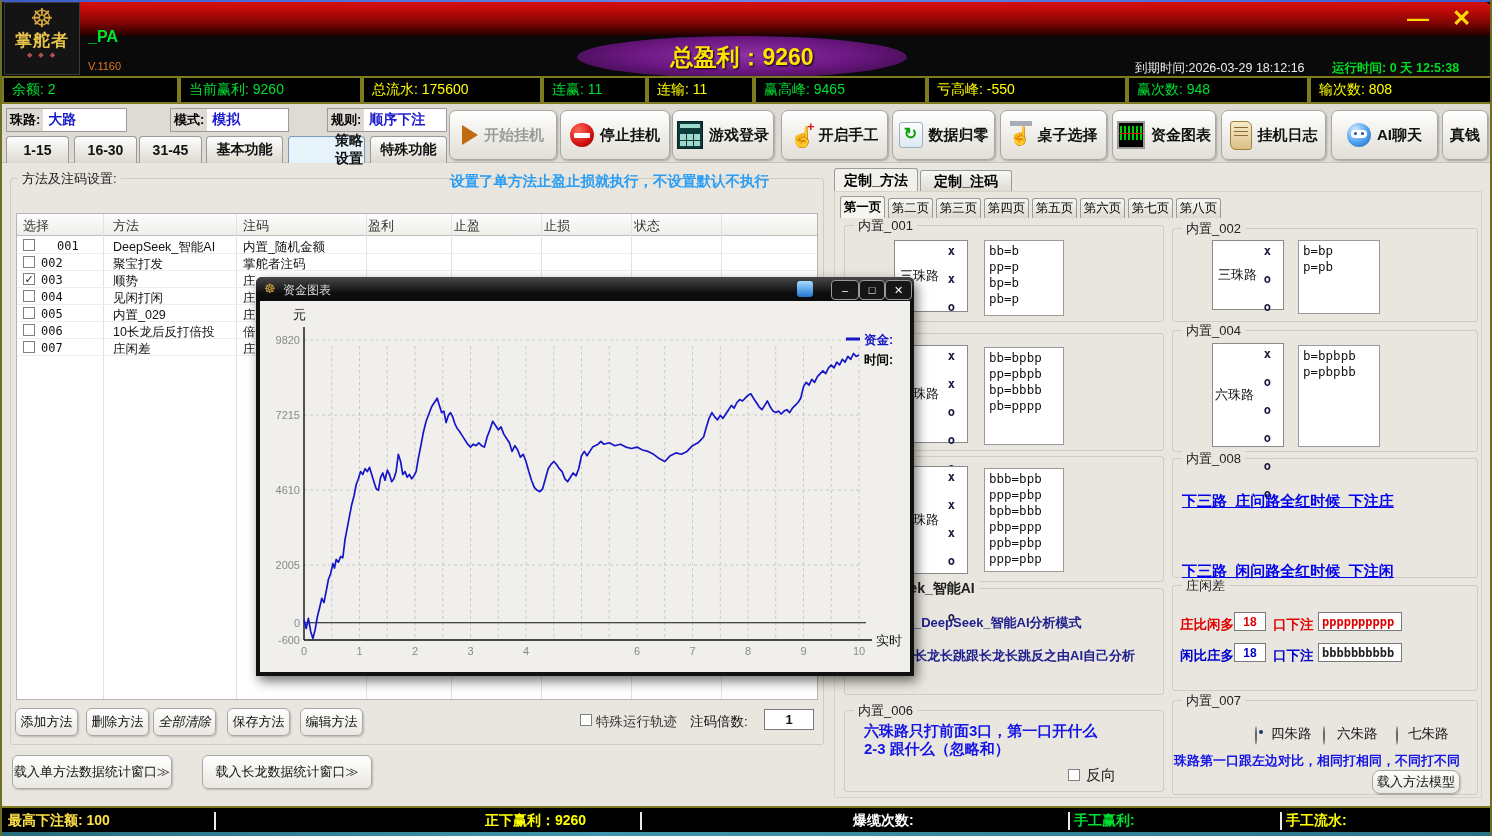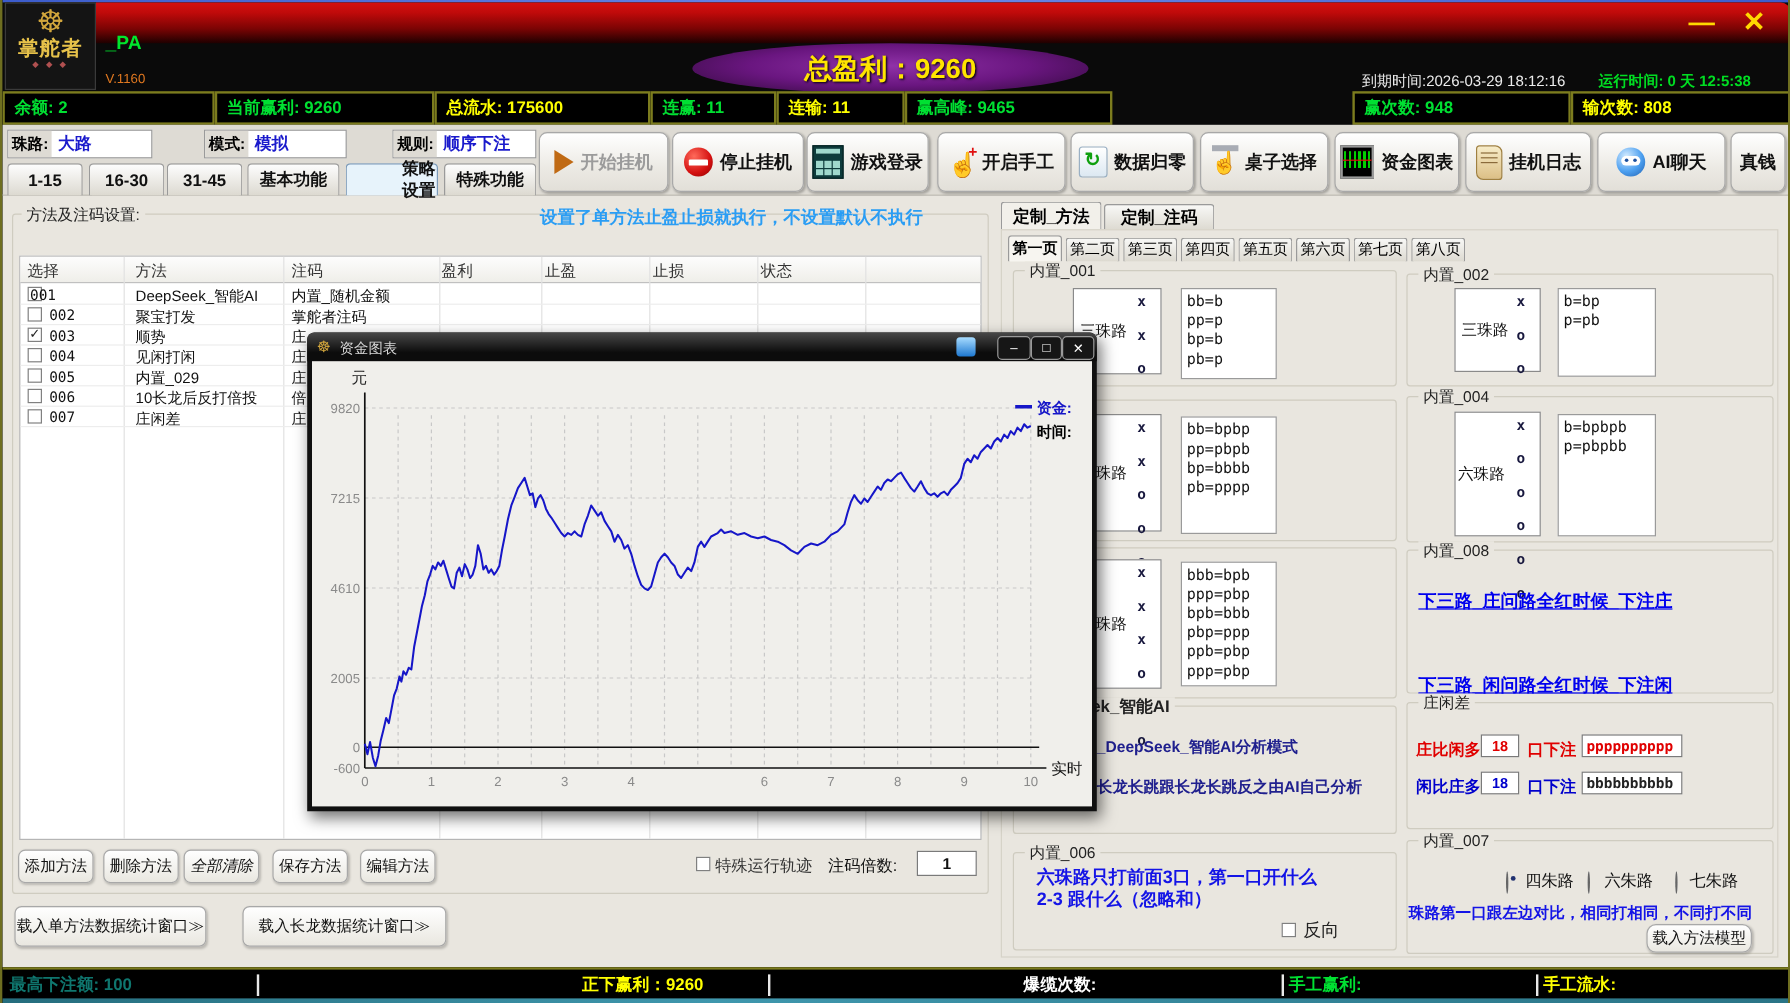--- a/index.html
+++ b/index.html
@@ -10,22 +10,22 @@
   #topline{left:0;top:0;width:100%;height:2px;background:linear-gradient(90deg,#3c5ccc,#6a88e8,#3c5ccc);}
   #redband{left:78px;top:2px;width:1412px;height:34px;background:linear-gradient(180deg,#d41010 0%,#c00a0a 25%,#7a0404 65%,#1e0000 100%);border-top-right-radius:8px;}
   #logo-box{left:2px;top:2px;width:76px;height:73px;background:#141414;border:1px solid #3a3a3a;text-align:center;}
   .logo-wheel{color:#d2a63c;font-size:26px;line-height:28px;display:block;margin-top:1px;}
   .logo-text{color:#e7c24a;font-weight:bold;font-size:17px;letter-spacing:1px;display:block;line-height:18px;font-family:"Liberation Serif",serif;}
   .logo-sub{color:#b05050;font-size:7px;display:block;line-height:9px;letter-spacing:2px;}
   .ellipse{left:575px;top:36px;width:330px;height:42px;border-radius:50%;
            background:radial-gradient(ellipse at 50% 45%,#9032a8 0%,#6a1680 50%,#320a3c 95%);
            display:flex;align-items:center;justify-content:center;color:#ffe400;font-size:23px;font-weight:bold;text-shadow:1px 1px 2px #000;}
   
-  .stat{top:76px;height:28px;background:#000;border:2px solid #7c7c1e;display:flex;align-items:center;padding-left:8px;font-weight:bold;font-size:14px;}
-  .c-green{color:#00e032;} .c-yellow{color:#ffff00;} .c-cyan{color:#0f766e;} .c-white{color:#ffffff;}
+  .stat{top:76px;height:28px;background:#000;border:2px solid #7c7c1e;display:flex;align-items:center;padding-left:8px;font-weight:normal;font-size:14px;}
+  .c-green{color:#00e032;} .c-yellow{color:#ffff00;} .c-cyan{color:#fde047;} .c-white{color:#ffffff;}
   
   #toolband{left:0;top:104px;width:100%;height:59px;background:#dedbd4;border-bottom:1px solid #c8c5bc;}
   #contentbg{left:0;top:163px;width:100%;height:643px;background:#e9e6df;}
   .combo{height:24px;border:1px solid #9a9a9a;background:#fff;display:flex;align-items:center;}
   .combo-label{font-weight:bold;font-size:13px;color:#000;background:#dedbd4;padding:0 3px;height:100%;display:flex;align-items:center;}
   .combo-value{color:#1a1acc;font-weight:bold;font-size:14px;padding-left:5px;}
   .tab{border:1px solid #9a9a9a;border-bottom:none;border-radius:4px 4px 0 0;background:linear-gradient(#fdfdfd,#dcd9d0);
        display:flex;align-items:center;justify-content:center;font-size:14px;font-weight:bold;color:#111;height:27px;}
   .tab.active{background:#e7f3fb;border-color:#7a99b8;}
   .tbtn{top:110px;height:50px;border:1px solid #a8a8a8;border-radius:7px;background:linear-gradient(#ffffff,#eceae4 60%,#e2dfd8);
@@ -107,20 +107,21 @@
   <div class="abs winctl" style="left:1405px;top:6px;font-size:22px;">—</div>
   <div class="abs winctl" style="left:1450px;top:5px;font-size:23px;">✕</div>
 
   
   <div class="abs stat c-green" style="left:0;width:177px;">余额: 2</div>
   <div class="abs stat c-green" style="left:177px;width:183px;">当前赢利: 9260</div>
   <div class="abs stat c-yellow" style="left:360px;width:180px;">总流水: 175600</div>
   <div class="abs stat c-green" style="left:540px;width:105px;">连赢: 11</div>
   <div class="abs stat c-yellow" style="left:645px;width:107px;">连输: 11</div>
   <div class="abs stat c-green" style="left:752px;width:173px;">赢高峰: 9465</div>
+  <div class="abs stat c-yellow" style="left:925px;width:200px;">亏高峰: -550</div>
   <div class="abs stat c-green" style="left:1125px;width:182px;">赢次数: 948</div>
   <div class="abs stat c-yellow" style="left:1307px;width:183px;">输次数: 808</div>
 
   
   <div class="abs" id="toolband"></div>
   <div class="abs" id="contentbg"></div>
 
   <div class="abs combo" style="left:4px;top:108px;width:121px;">
     <span class="combo-label">珠路:</span>
     <span class="combo-value">大路</span>
@@ -224,21 +225,21 @@
     <div class="abs vsep" style="left:86px;top:0;height:100%;"></div>
     <div class="abs vsep" style="left:219px;top:0;height:100%;"></div>
     <div class="abs vsep" style="left:349px;top:0;height:100%;"></div>
     <div class="abs vsep" style="left:434px;top:0;height:100%;"></div>
     <div class="abs vsep" style="left:524px;top:0;height:100%;"></div>
     <div class="abs vsep" style="left:614px;top:0;height:100%;"></div>
     <div class="abs vsep" style="left:704px;top:0;height:100%;"></div>
 
     <div class="abs trow" style="left:0;top:23px;width:100%;height:17px;">
       <span class="abs cb" style="left:6px;top:2px;"></span>
-      <span class="abs rid" style="left:8px;top:2px;">001</span>
+      <span class="abs rid" style="left:40px;top:2px;">001</span>
       <span class="abs" style="left:96px;top:2px;">DeepSeek_智能AI</span>
       <span class="abs" style="left:226px;top:2px;">内置_随机金额</span>
     </div>
     <div class="abs trow" style="left:0;top:40px;width:100%;height:17px;">
       <span class="abs cb" style="left:6px;top:2px;"></span>
       <span class="abs rid" style="left:24px;top:2px;">002</span>
       <span class="abs" style="left:96px;top:2px;">聚宝打发</span>
       <span class="abs" style="left:226px;top:2px;">掌舵者注码</span>
     </div>
     <div class="abs trow" style="left:0;top:57px;width:100%;height:17px;">

